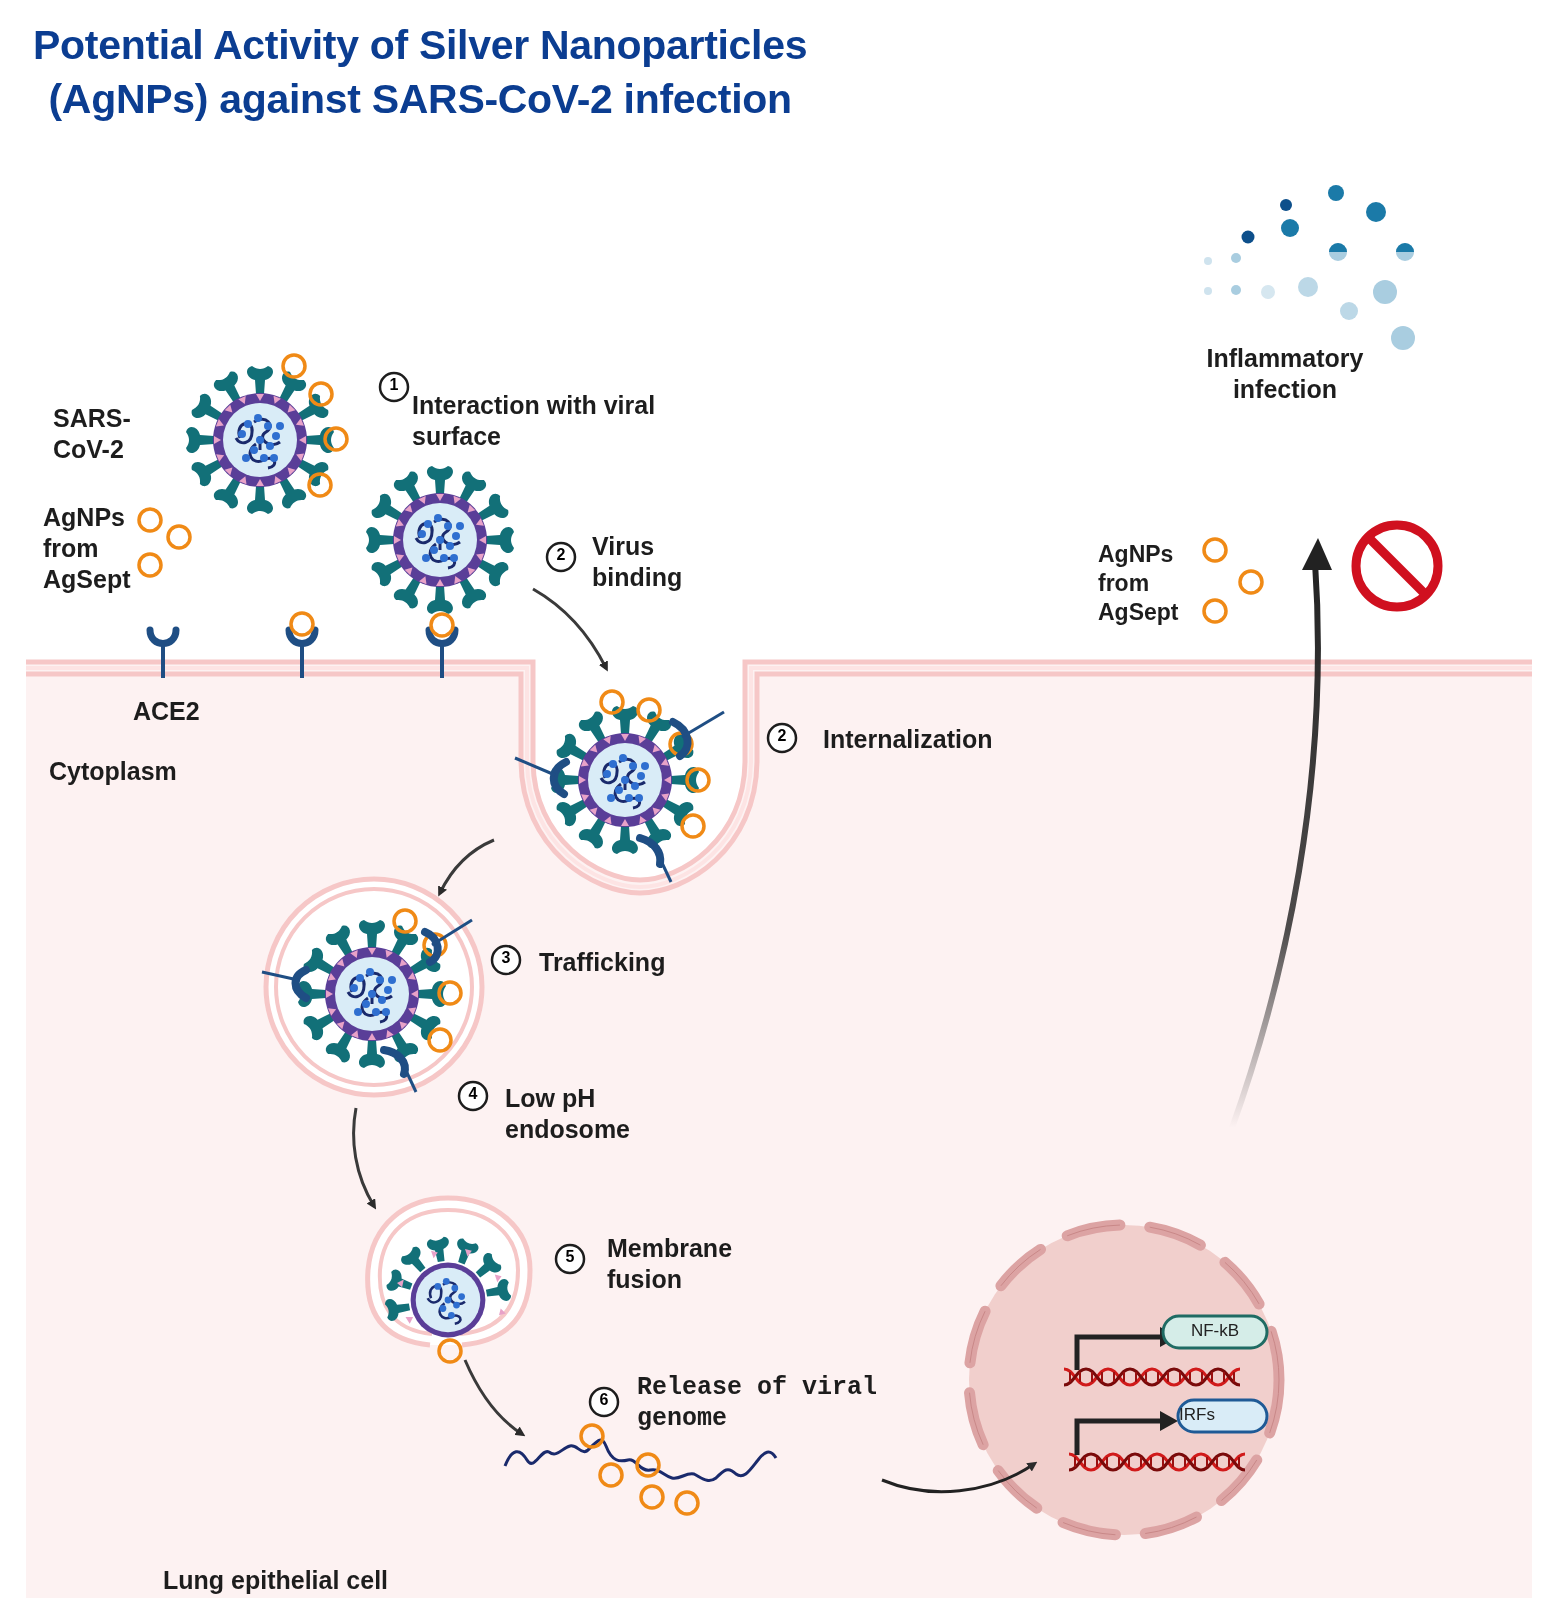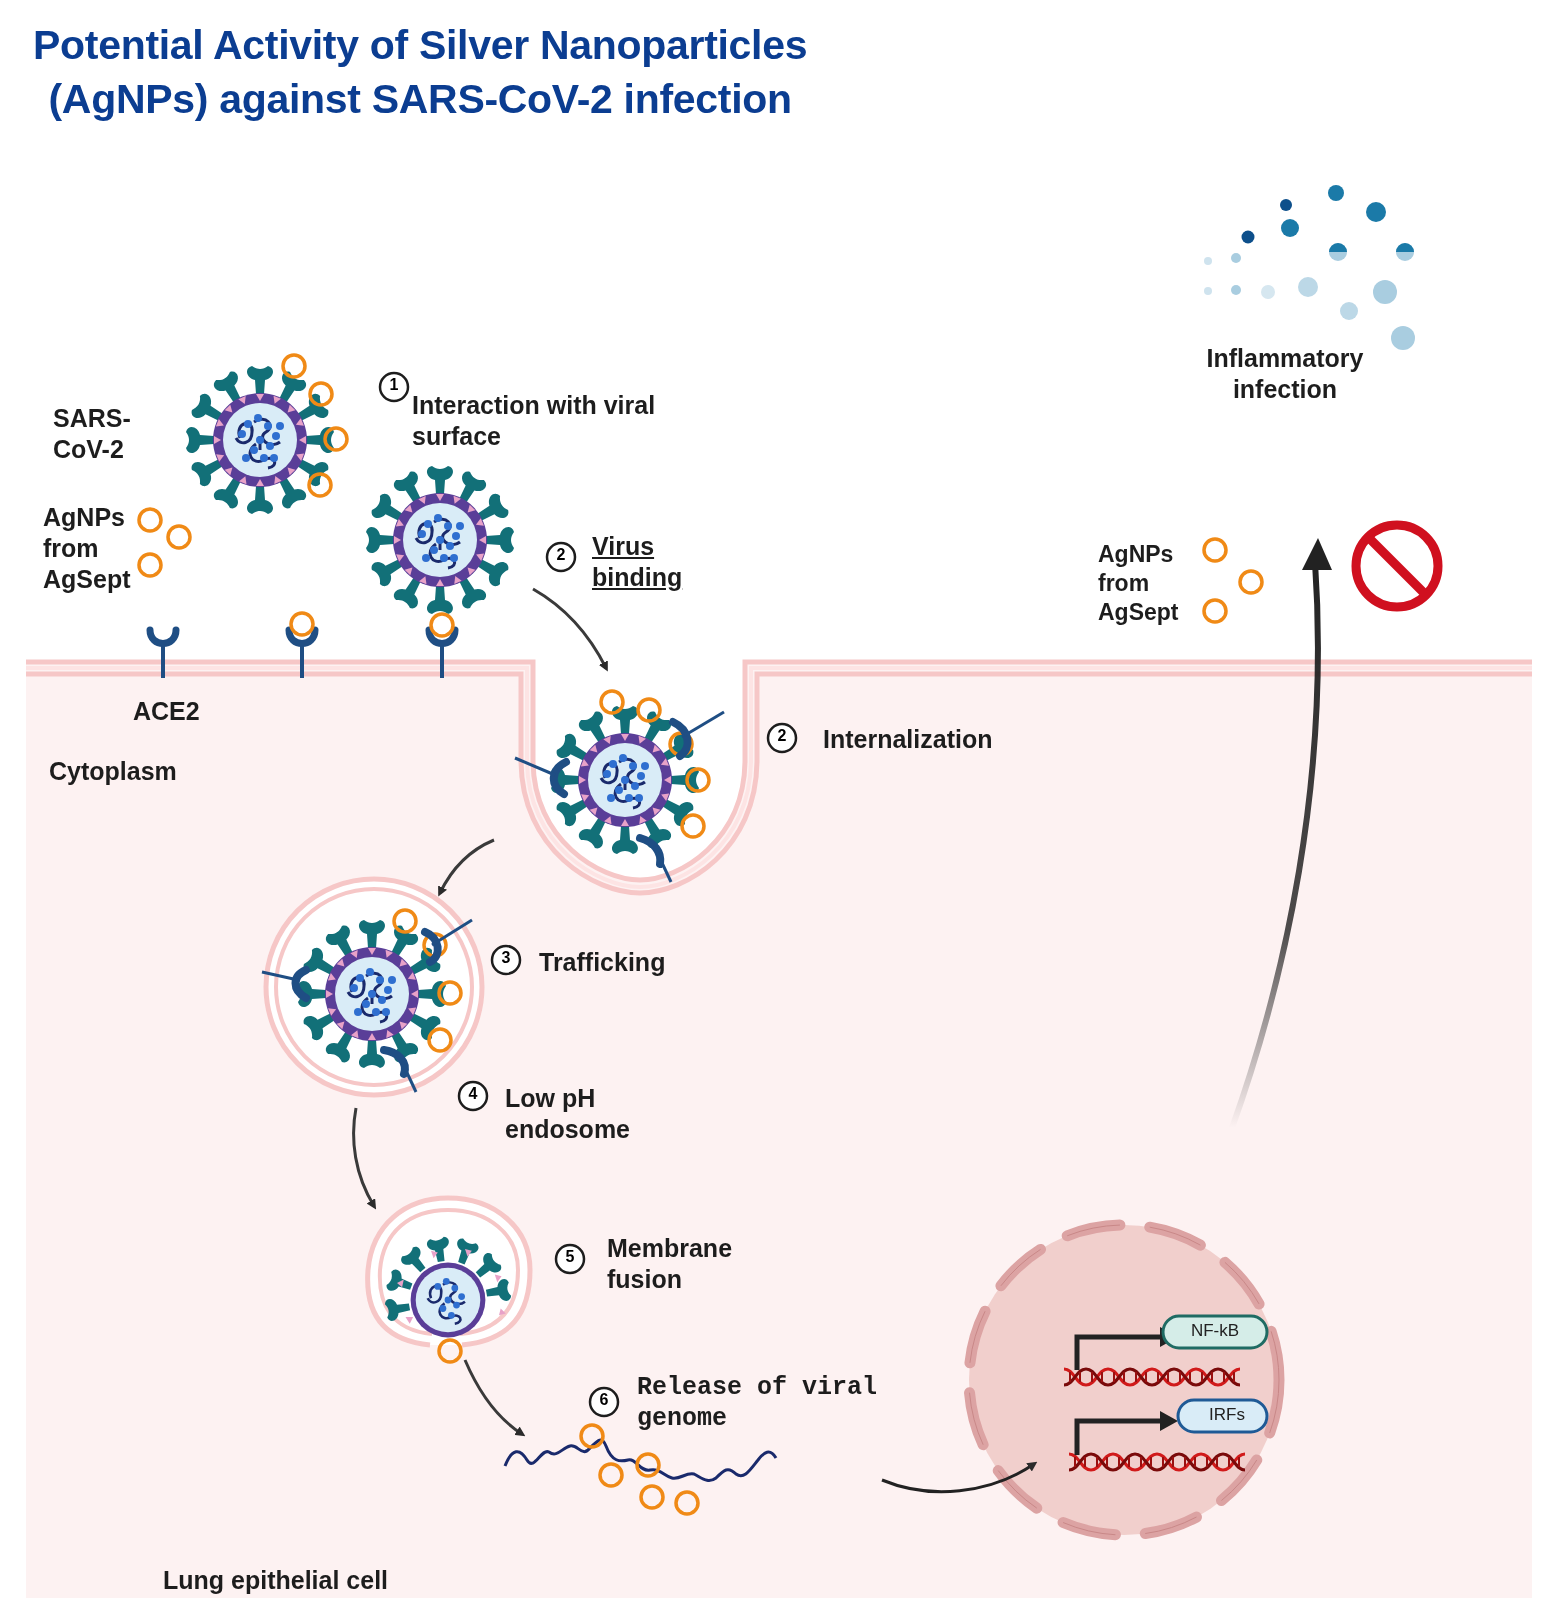--- a/index.html
+++ b/index.html
@@ -320,21 +320,21 @@
 <div class="c" style="left:768px;top:727px;width:28px;text-align:center;font-size:16px;font-weight:bold;">2</div>
 <div class="c" style="left:492px;top:949px;width:28px;text-align:center;font-size:16px;font-weight:bold;">3</div>
 <div class="c" style="left:459px;top:1085px;width:28px;text-align:center;font-size:16px;font-weight:bold;">4</div>
 <div class="c" style="left:556px;top:1248px;width:28px;text-align:center;font-size:16px;font-weight:bold;">5</div>
 <div class="c" style="left:590px;top:1391px;width:28px;text-align:center;font-size:16px;font-weight:bold;">6</div>
 
 <div class="lbl" style="left:412px;top:363px;margin-top:27px;">
   <div>Interaction with viral</div>
     <div>surface</div>
 </div>
-<div class="lbl" style="left:592px;top:531px;text-decoration:underline;">
+<div class="lbl" style="left:592px;top:531px;">
   <div>Virus</div>
     <div>binding</div>
 </div>
 <div class="lbl" style="left:823px;top:724px;">
   <div>Internalization</div>
 </div>
 <div class="lbl" style="left:539px;top:947px;">
   <div>Trafficking</div>
 </div>
 <div class="lbl" style="left:505px;top:1083px;">
@@ -365,13 +365,13 @@
     <div>AgSept</div>
 </div>
 <div class="lbl" style="left:133px;top:696px;">ACE2</div>
 <div class="lbl" style="left:49px;top:756px;">Cytoplasm</div>
 <div class="lbl" style="left:163px;top:1565px;">Lung epithelial cell</div>
 <div class="lbl" style="left:1200px;top:343px;text-align:center;width:170px;">
   <div>Inflammatory</div>
     <div>infection</div>
 </div>
 <div class="c" style="left:1163px;top:1321px;width:104px;text-align:center;font-size:17px;color:#222;">NF-kB</div>
-<div class="c" style="left:1178px;top:1405px;width:98px;text-align:center;font-size:17px;color:#222;">IRFs</div>
+<div class="c" style="left:1148px;top:1405px;width:98px;text-align:center;font-size:17px;color:#222;">IRFs</div>
 
 </body></html>

